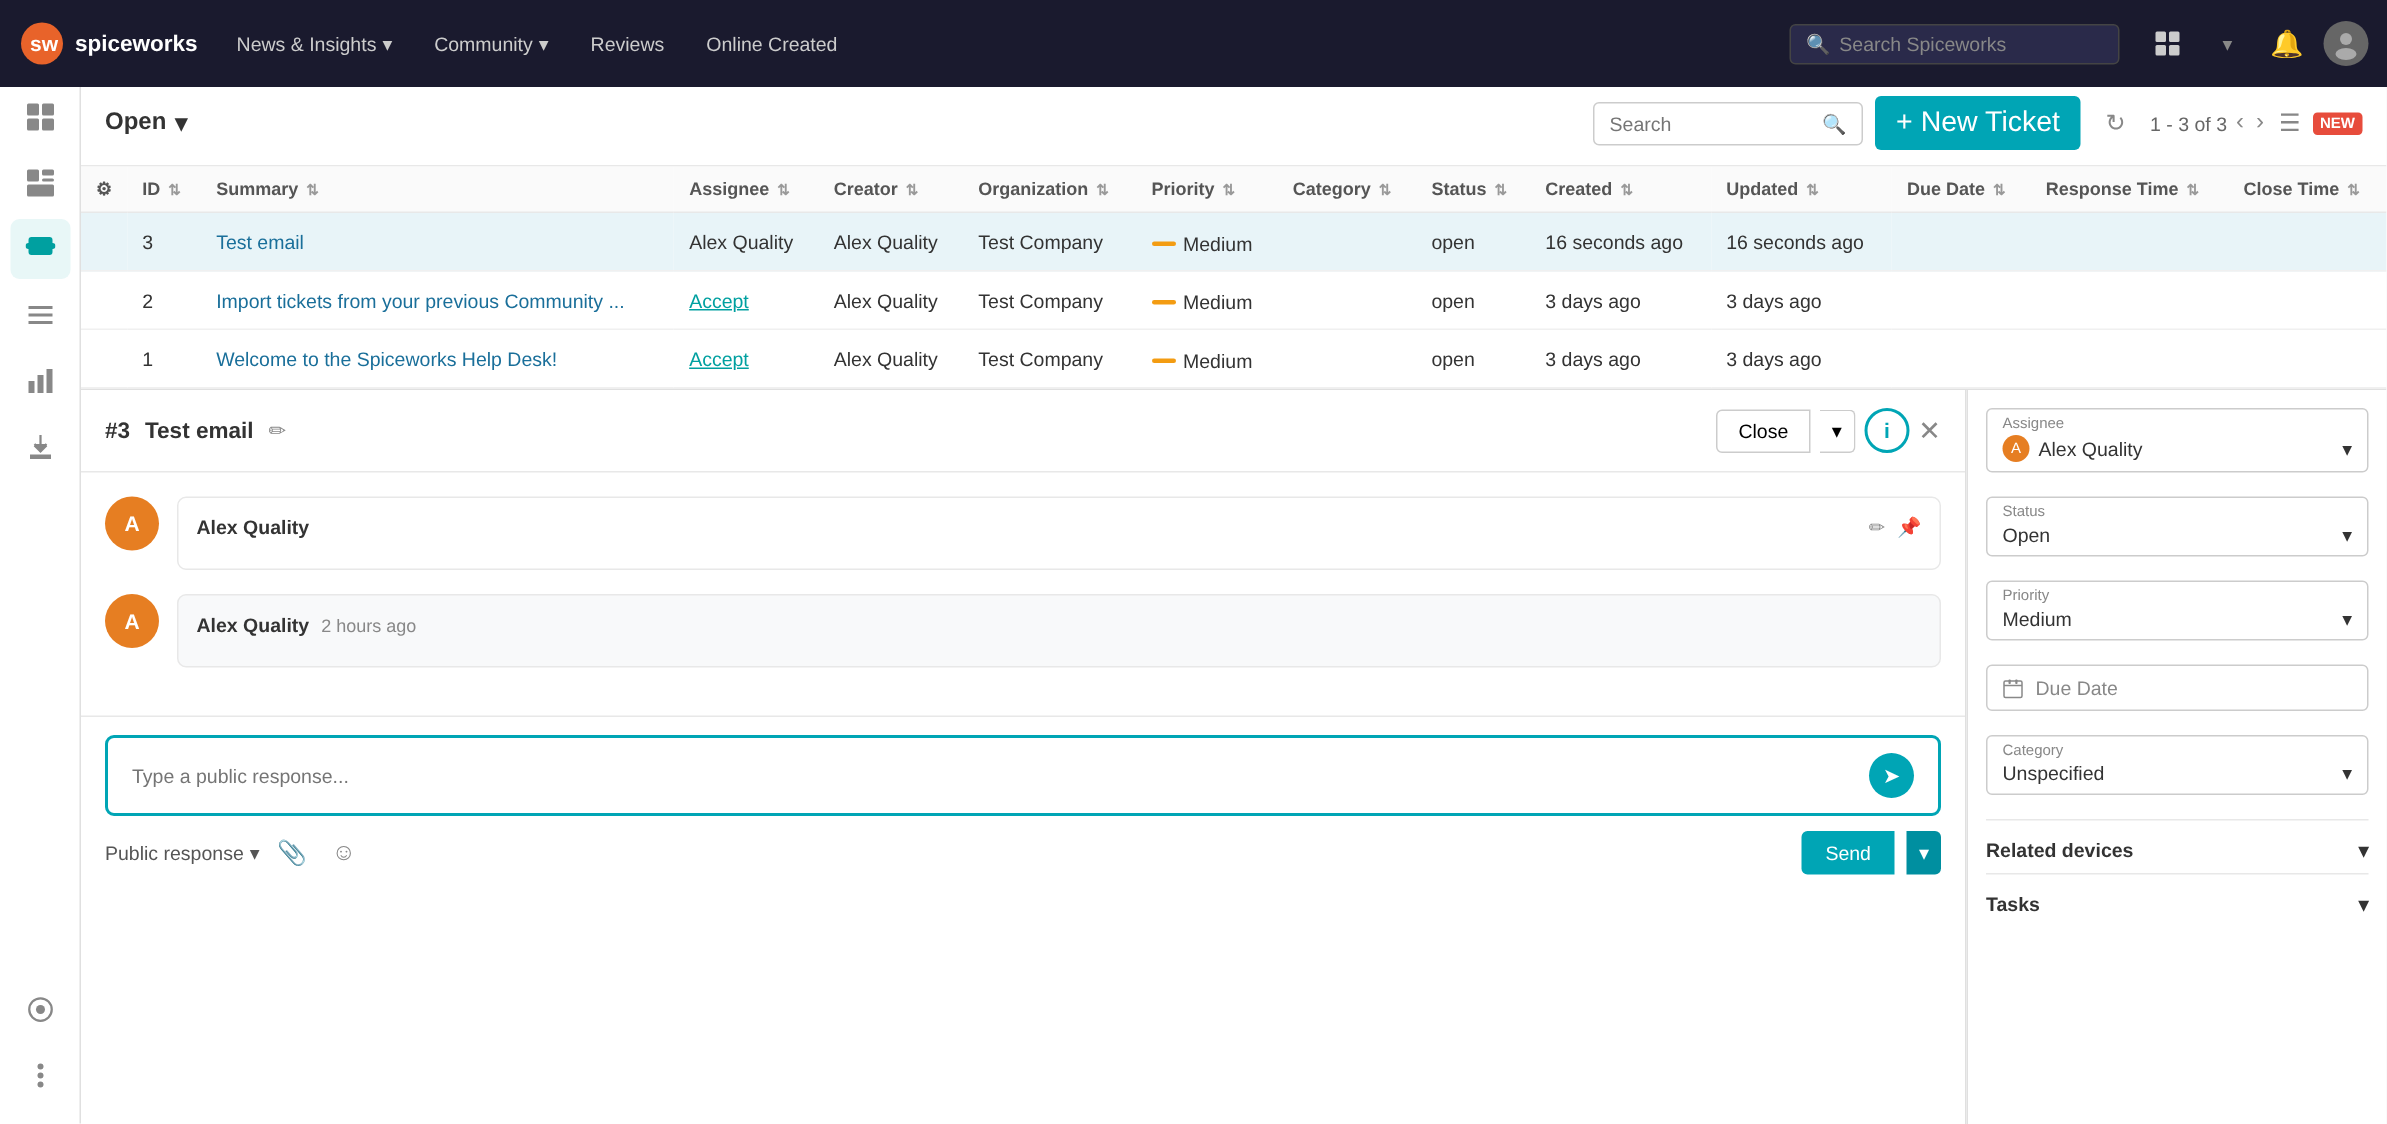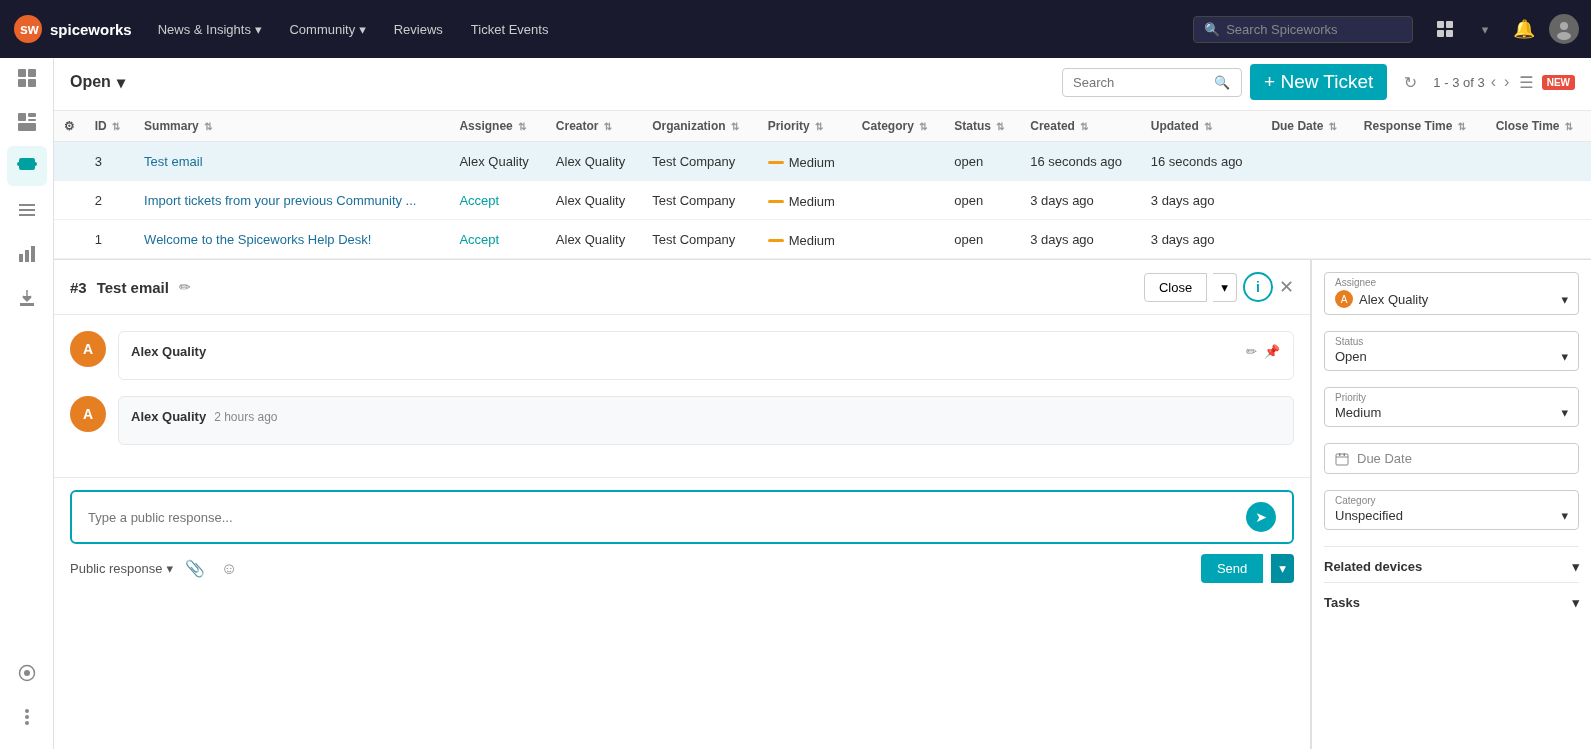--- a/index.html
+++ b/index.html
@@ -249,20 +249,21 @@
     }
     .priority-line {
       width: 16px;
       height: 3px;
       background: #f39c12;
       border-radius: 2px;
     }
     .accept-link {
       color: #00a0a0;
       cursor: pointer;
+      text-decoration: underline;
     }
 
     
     .detail-panel {
       flex: 1;
       display: flex;
       overflow: hidden;
     }
     .ticket-detail {
       flex: 1;
@@ -550,21 +551,21 @@
     <span>▾</span>
   </div>
   <div class="nav-item">
     <span>Community</span>
     <span>▾</span>
   </div>
   <div class="nav-item">
     <span>Reviews</span>
   </div>
   <div class="nav-item">
-    <span>Ticket Events</span>
+    <span>Online Created</span>
   </div>
 
   <div class="nav-search">
     <span style="color:#888;">🔍</span>
     <span style="font-size:13px;color:#888;">Search Spiceworks</span>
   </div>
 
   <div class="nav-icons">
     <div class="nav-icon-btn">
       <svg width="20" height="20" viewBox="0 0 20 20" fill="#ccc">

